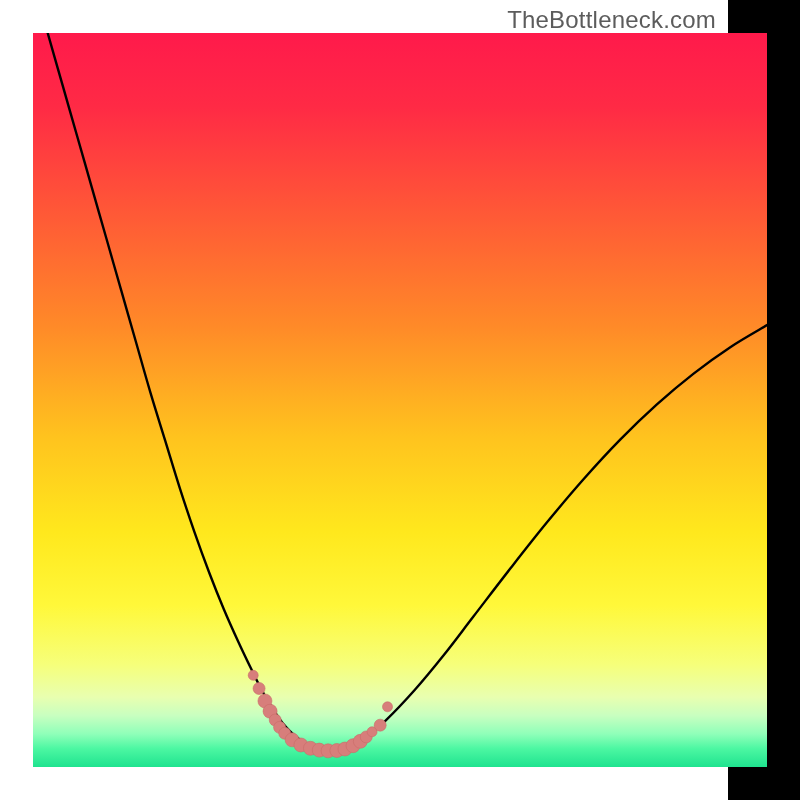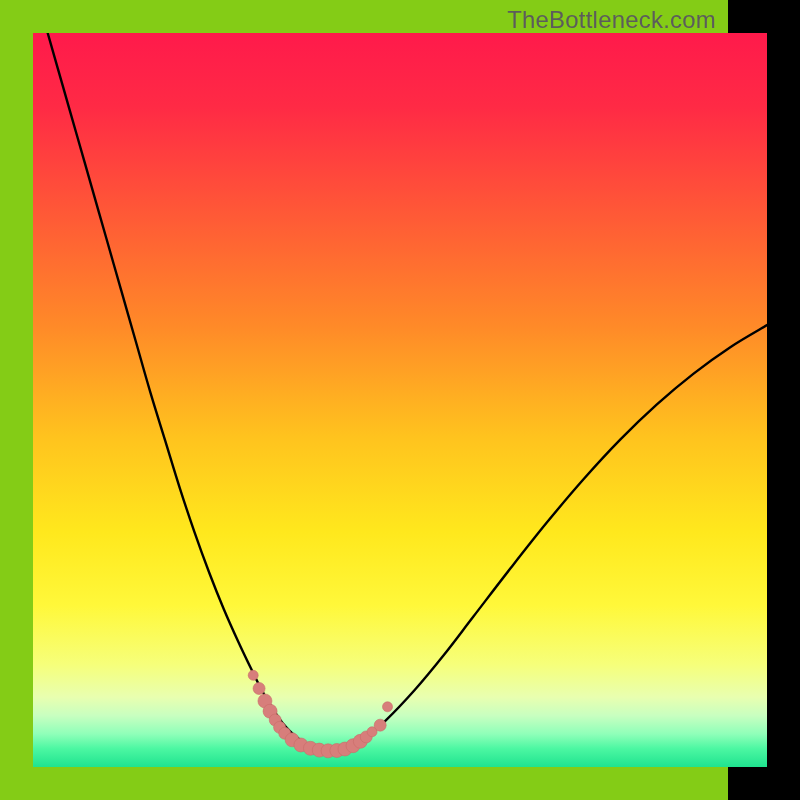--- a/index.html
+++ b/index.html
@@ -9,21 +9,21 @@
     height: 800px;
     overflow: hidden;
     background: #000;
     font-family: Arial, Helvetica, sans-serif;
   }
   .frame {
     position: absolute;
     left: 0; top: 0;
     width: 728px;
     height: 800px;
-    background: #84cc16;
+    background: #ffffff;
   }
   .plot {
     position: absolute;
     left: 33px;
     top: 33px;
     width: 734px;
     height: 734px;
     overflow: hidden;
   }
   .watermark {

